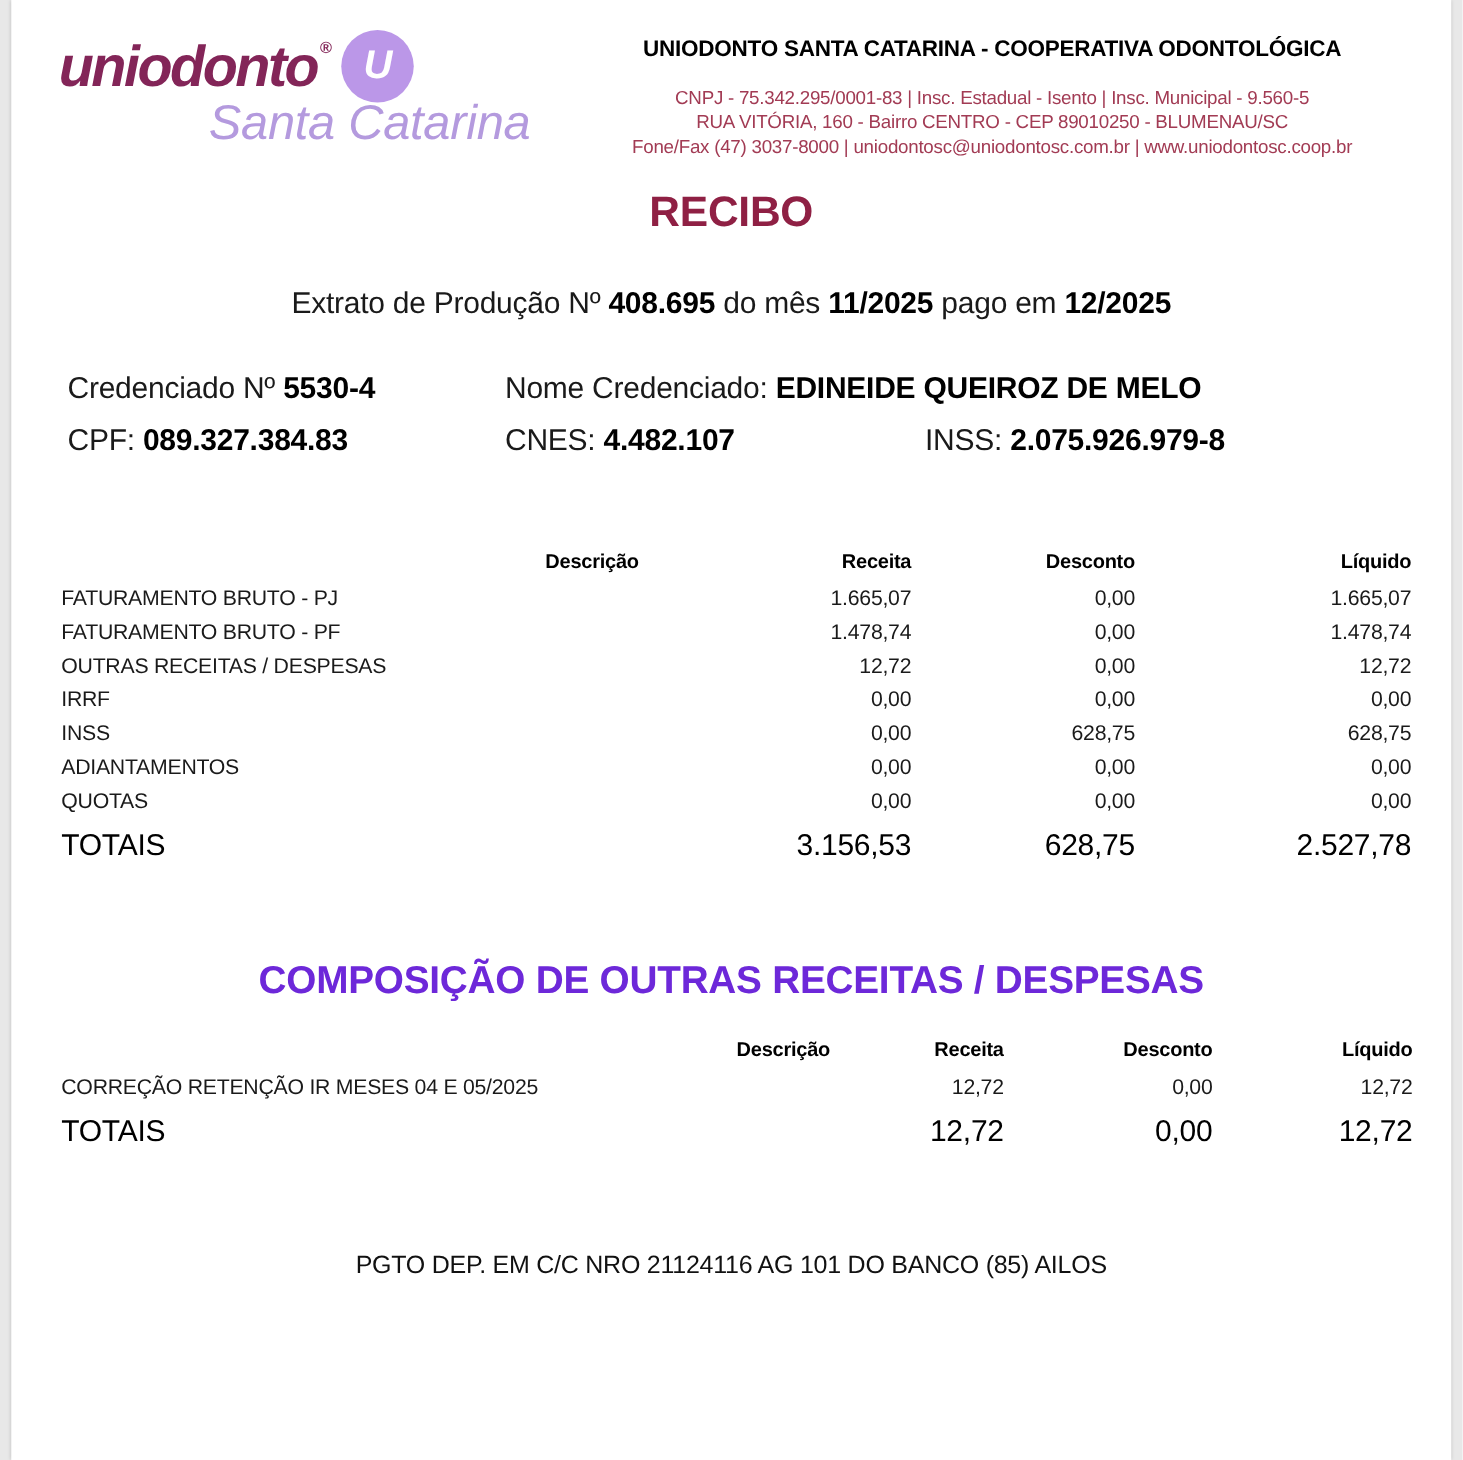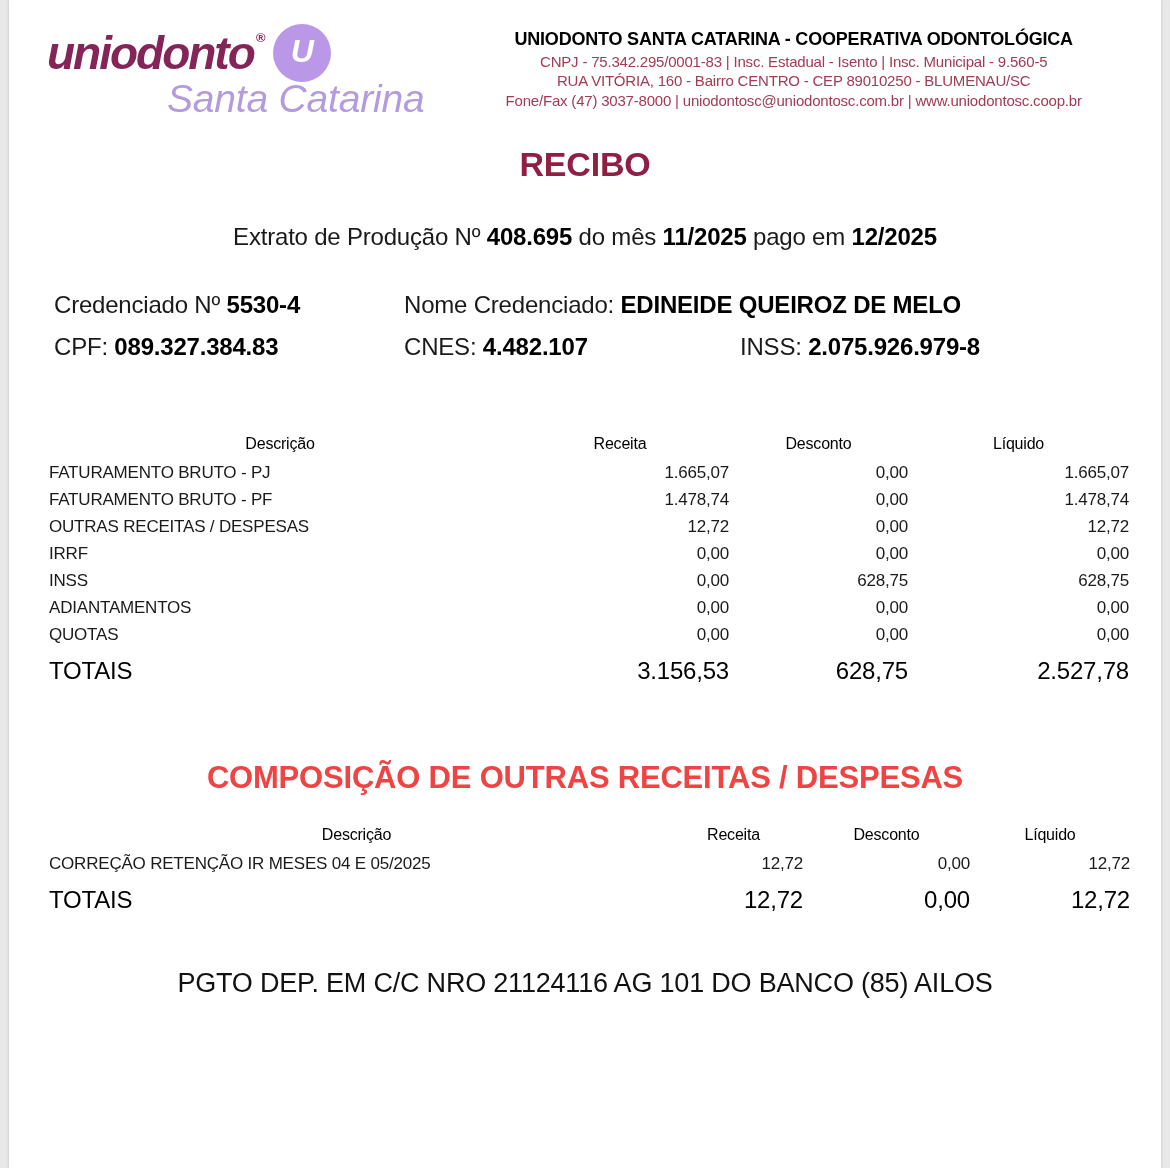--- a/index.html
+++ b/index.html
@@ -34,21 +34,21 @@
     background:#bb97e8; margin-left:10px;
     display:flex; align-items:center; justify-content:center;
   }
   .logo-u { color:#ffffff; font-size:32px; font-weight:800; line-height:1; position:relative; top:-2px; }
   .logo-sub {
     font-size:39px; font-style:italic; color:#b49ade;
     margin-top:-4px; margin-left:120px; line-height:1.1;
   }
 
   .company { flex:1 1 auto; text-align:center; padding:4px 28px 0 30px; }
-  .company-name { font-size:18px; font-weight:700; color:#000; margin-bottom:1px; line-height:1.25; }
+  .company-name { font-size:18px; font-weight:700; color:#000; margin-bottom:18px; line-height:1.25; }
   .company-line { font-size:15px; color:#a23b54; line-height:1.3; }
 
   
   .doc-title {
     text-align:center; margin-top:26px;
     font-size:34px; font-weight:700; color:#8f2044; line-height:1.05;
   }
 
   
   .extrato { text-align:center; margin-top:40px; font-size:24px; color:#1a1a1a; }
@@ -70,34 +70,34 @@
   .main-table col.c-rec  { width:218px; }
   .main-table col.c-des  { width:179px; }
   .main-table col.c-liq  { width:221px; }
 
   .comp-table { margin:32px 0 0 40px; width:1081px; }
   .comp-table col.c-desc { width:615px; }
   .comp-table col.c-rec  { width:139px; }
   .comp-table col.c-des  { width:167px; }
   .comp-table col.c-liq  { width:160px; }
 
-  th { font-size:16px; font-weight:400; color:#000; text-align:center; padding-bottom:6px; }
+  th { font-size:16px; font-weight:700; color:#000; text-align:right; padding-bottom:6px; }
   td { font-size:17px; color:#1a1a1a; line-height:27px; vertical-align:bottom; }
   td.desc { text-align:left; white-space:nowrap; overflow:hidden; }
   td.num  { text-align:right; }
   tr.totals td { font-size:24px; color:#000; padding-top:8px; line-height:30px; }
 
   
   .comp-title {
     text-align:center; margin-top:76px;
-    font-size:31px; font-weight:700; color:#ef4444; line-height:1.05;
-  }
-
-  
-  .payment { text-align:center; margin-top:53px; font-size:27px; color:#111; }
+    font-size:31px; font-weight:700; color:#6d28d9; line-height:1.05;
+  }
+
+  
+  .payment { text-align:center; margin-top:80px; font-size:20px; color:#111; }
 </style>
 </head>
 <body>
 
 <div class="page">
 
   <div class="header">
     <div class="logo">
       <div class="logo-row">
         <span class="logo-word">uniodonto</span>

